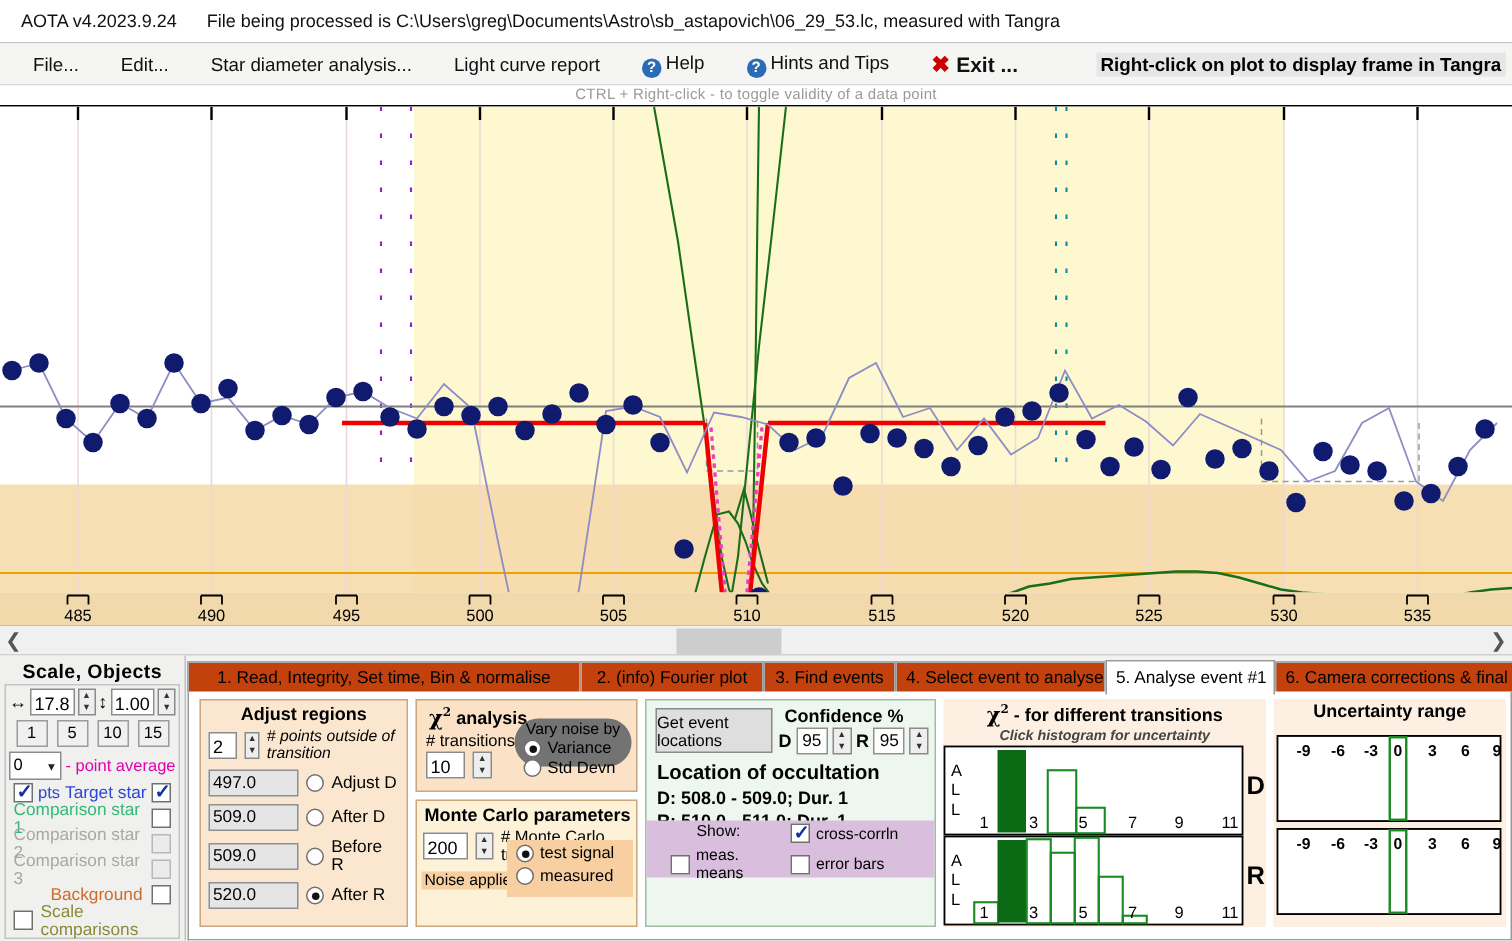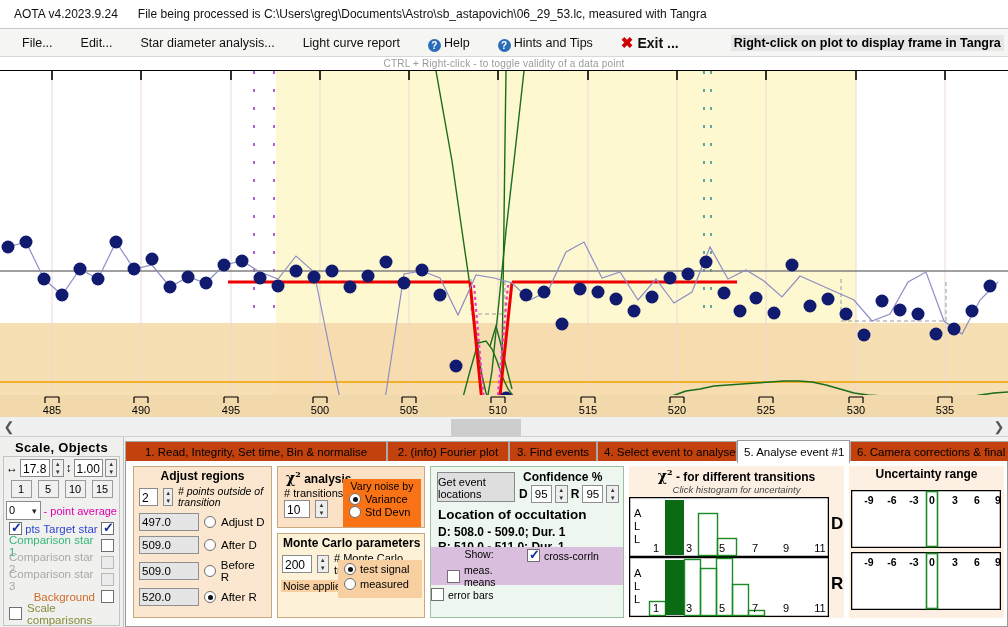--- a/index.html
+++ b/index.html
@@ -179,22 +179,23 @@
   .italicnote { font-style:italic; font-size:10.5px; line-height:11px; }
 
   
   #chi2 {
     left:151px; top:5px; width:148px; height:62px;
     background:#fbe2c6; border:1px solid #c9a87f;
   }
   .chi-sym { font-family:"DejaVu Serif", serif; font-weight:bold; font-size:14px; }
   .sup { font-size:8px; vertical-align:super; }
   #varynoise {
-    position:absolute; right:3px; top:12px; width:78px; height:48px;
-    background:#f97316;
+    position:absolute; right:3px; top:12px; width:78px; height:32px;
+    background:#737373;
+    border-radius:17px;
   }
   .vnlabel { font-size:10.5px; text-align:center; padding-top:1px; }
   .vnrow { display:flex; align-items:center; gap:4px; padding:1px 0 0 6px; font-size:11px; }
 
   
   #mc {
     left:151px; top:72px; width:148px; height:85px;
     background:#fdf2d8; border:1px solid #c9a87f;
   }
   #mcradio {
@@ -235,21 +236,21 @@
   }
   .snlbl { font-weight:bold; font-size:12.5px; }
   .snbox {
     width:36px; height:20px; border:1px solid #6f6f6f; background:#fff;
     font-size:13px; font-weight:bold; text-align:center; line-height:18px;
   }
 
   
   #histpanel { left:503px; top:5px; width:215px; height:152px; background:#fdf0e3; }
   .histtitle { text-align:center; font-weight:bold; font-size:12px; padding-top:1px; }
-  .histsub { text-align:center; font-style:italic; font-size:9.5px; color:#444; }
+  .histsub { text-align:center; font-style:italic; font-size:9.5px; color:#444;font-weight:bold; }
 
   
   #uncpanel { left:723px; top:5px; width:155px; height:152px; background:#fdf0e3; }
   .unctitle { text-align:center; font-weight:bold; font-size:12px; padding-top:1px; }
   .dlet { position:absolute; font-weight:bold; font-size:17px; }
 </style>
 </head>
 <body>
 
 <div id="app">
@@ -628,21 +629,21 @@
       <div class="locline" style="top:73px;">R: 510.0 - 511.0; Dur. 1</div>
 
       <div id="showband">
         <div style="display:flex;">
           <div style="width:96px;" class="showlbl">Show:</div>
           <div style="display:flex;align-items:center;gap:4px;padding-top:2px;">
             <span class="cb checked"></span>
             <span style="font-size:10.5px;">cross-corrln</span>
           </div>
         </div>
-        <div style="display:flex;padding-top:2px;flex-direction:column;">
+        <div style="display:flex;padding-top:2px;">
           <div style="display:flex;align-items:center;gap:4px;padding-left:16px;width:96px;">
             <span class="cb"></span>
             <span style="font-size:10.5px;">meas. means</span>
           </div>
           <div style="display:flex;align-items:center;gap:4px;">
             <span class="cb"></span>
             <span style="font-size:10.5px;">error bars</span>
           </div>
         </div>
       </div>

